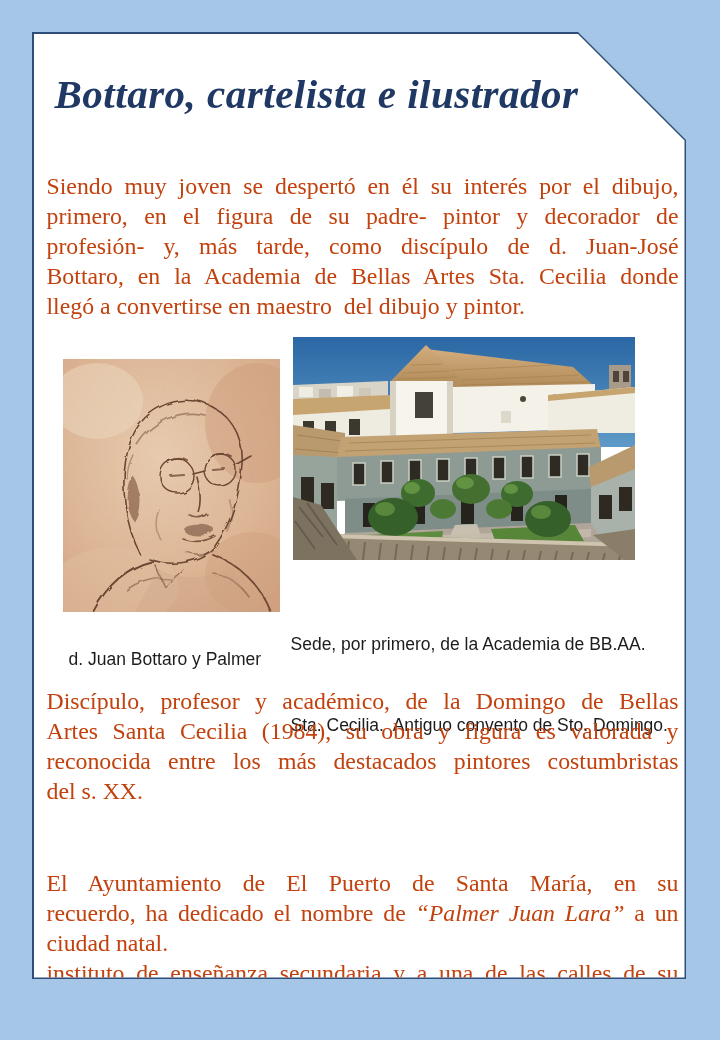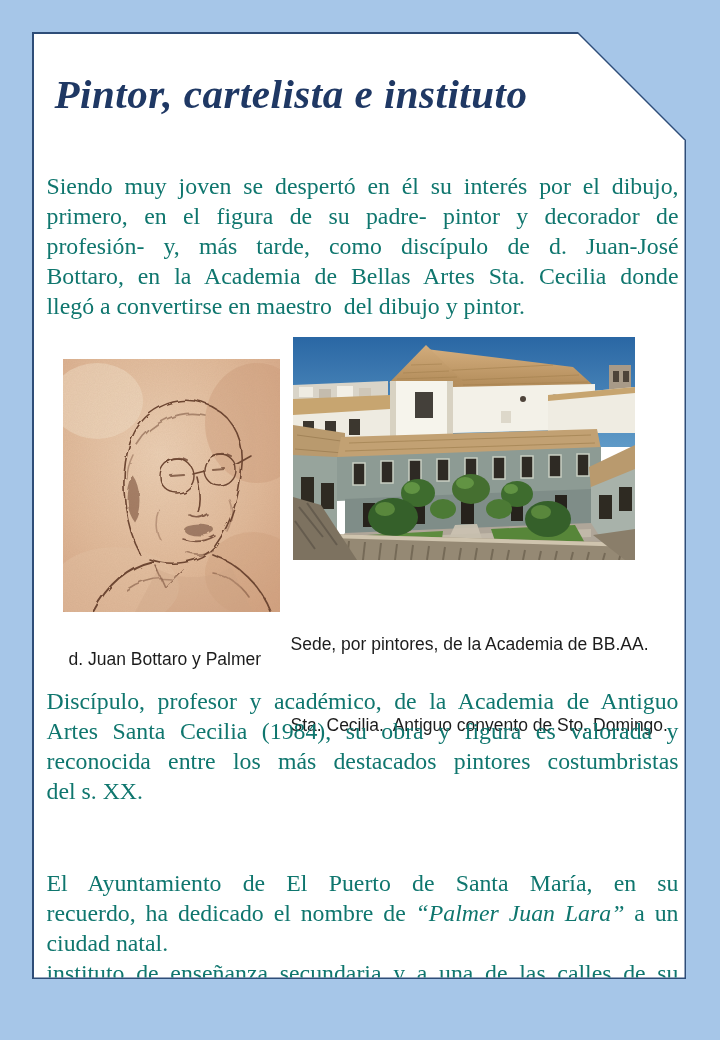--- a/index.html
+++ b/index.html
@@ -20,21 +20,21 @@
   }
 
   .title {
     position: absolute; left: 21px; top: 36px;
     font-size: 41px; line-height: 48px; font-weight: bold; font-style: italic;
     color: #1f3864; white-space: nowrap; letter-spacing: 0.5px;
   }
 
   .para {
     position: absolute; left: 13px; width: 632px;
-    font-size: 23.8px; line-height: 30px; color: #0f766e;
+    font-size: 23.8px; line-height: 30px; color: #c2410c;
   }
   .p1 { top: 137px; }
   .p2 { top: 652px; }
   .p3 { top: 834px; }
   .bline { text-align: left; }
   .bline.just { text-align: justify; text-align-last: justify; }
   .bline .it { font-style: italic; }
 
   .fig { position: absolute; line-height: 0; }
   .fig-portrait { left: 29px; top: 325px; width: 217px; height: 253px; }
@@ -48,21 +48,21 @@
   .cap1 { left: 35px; top: 588px; width: 260px; margin-top: 24px; }
   .cap2 { left: 257px; top: 543px; width: 410px; }
 </style>
 </head>
 <body>
 
 <div class="page" style="background: rgb(166, 198, 232);">
   <div class="card-frame" style="background: rgb(46, 77, 120);">
     <div class="card" style="background: rgb(255, 255, 255);">
 
-      <h1 class="title" style="color: rgb(31, 56, 100);">Pintor, cartelista e instituto</h1>
+      <h1 class="title" style="color: rgb(31, 56, 100);">Bottaro, cartelista e ilustrador</h1>
 
       <div class="para p1">
           <div class="bline just">Siendo muy joven se despertó en él su interés por el dibujo,</div>
           <div class="bline just">primero, en el figura de su padre- pintor y decorador de</div>
           <div class="bline just">profesión- y, más tarde, como discípulo de d. Juan-José</div>
           <div class="bline just">Bottaro, en la Academia de Bellas Artes Sta. Cecilia donde</div>
           <div class="bline">llegó a convertirse en maestro&nbsp; del dibujo y pintor.</div>
         </div>
 
       <div class="fig fig-portrait">
@@ -238,26 +238,26 @@
           <polygon points="0,196 342,206 342,210 0,200" fill="#cfc4ae"></polygon>
           <g stroke="#6e6351" stroke-width="2" opacity="0.8">
             <path d="M8,200 L6,223 M24,201 L22,223 M40,202 L38,223 M56,204 L54,223 M72,205 L70,223 M88,206 L86,223 M104,207 L102,223 M120,208 L118,223 M136,209 L134,223 M152,210 L150,223 M168,211 L166,223 M184,211 L182,223 M200,212 L198,223 M216,213 L214,223 M232,213 L230,223 M248,214 L246,223 M264,214 L262,223 M280,215 L278,223 M296,215 L294,223 M312,216 L310,223 M328,216 L326,223"></path>
           </g>
           <polygon points="0,160 28,168 64,223 0,223" fill="#7d7260"></polygon>
           <path d="M6,170 L30,200 M2,184 L22,212 M14,166 L44,208" stroke="#5f564a" stroke-width="2" opacity="0.8" fill="none"></path>
           <polygon points="342,192 300,198 332,223 342,223" fill="#8a7e6a"></polygon>
         </svg>
       </div>
       <div class="cap cap2">
-        <div>Sede, por pintores, de la Academia de BB.AA.</div>
+        <div>Sede, por primero, de la Academia de BB.AA.</div>
         <div>Sta. Cecilia.&nbsp; Antiguo convento de Sto. Domingo.</div>
       </div>
 
       <div class="para p2">
-          <div class="bline just">Discípulo, profesor y académico, de la Academia de Antiguo</div>
+          <div class="bline just">Discípulo, profesor y académico, de la Domingo de Bellas</div>
           <div class="bline just">Artes Santa Cecilia (1984), su obra y figura es valorada y</div>
           <div class="bline just">reconocida entre los más destacados pintores costumbristas</div>
           <div class="bline">del s. XX.</div>
         </div>
 
       <div class="para p3">
           <div class="bline just">El Ayuntamiento de El Puerto de Santa María, en su</div>
           <div class="bline just"><span>recuerdo, ha dedicado el nombre de </span><span class="it">“Palmer Juan Lara”</span><span> a un</span></div>
           <div class="bline">ciudad natal.</div>
           <div class="bline just">instituto de enseñanza secundaria y a una de las calles de su</div>

